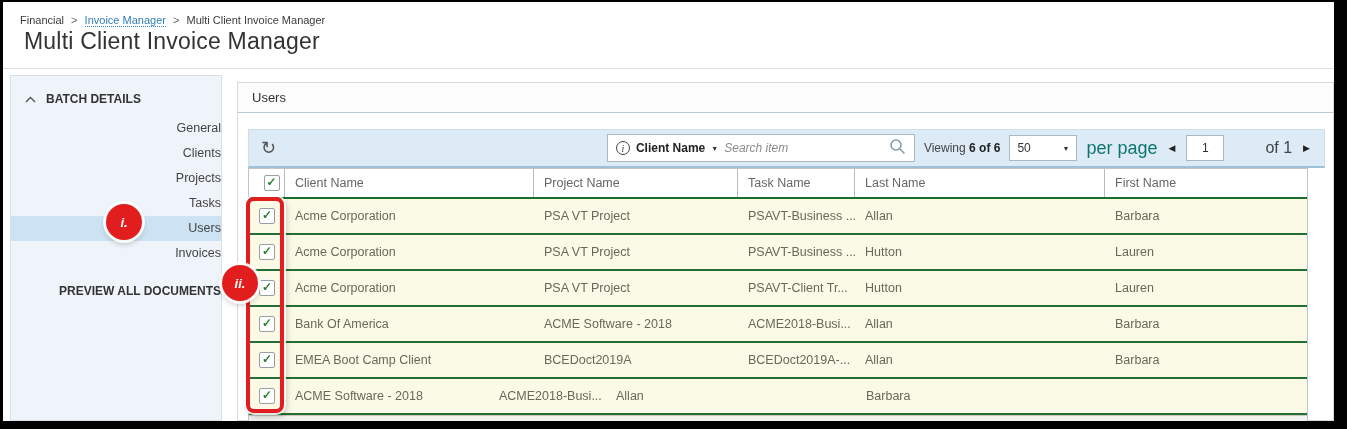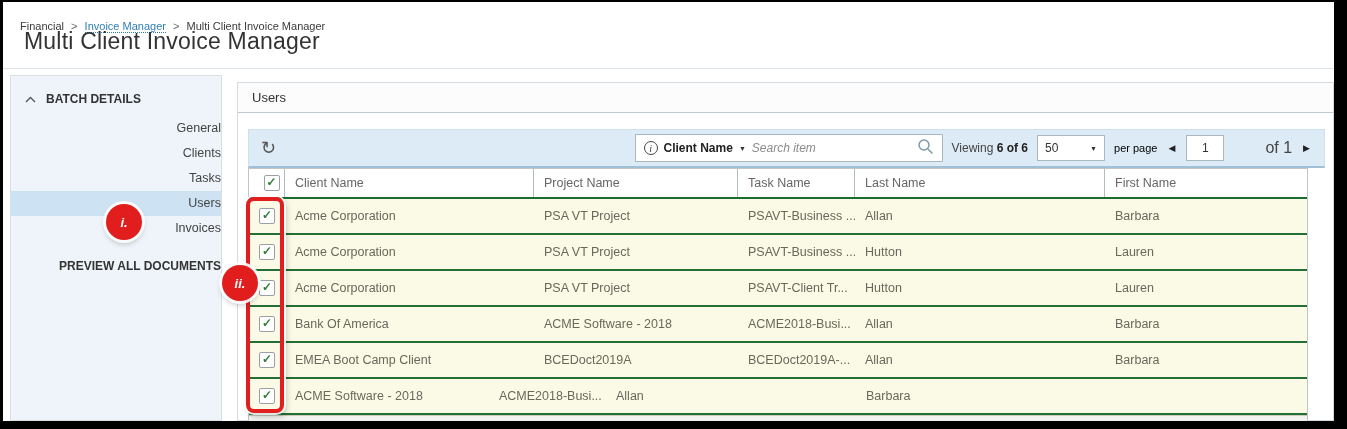--- a/index.html
+++ b/index.html
@@ -1,21 +1,21 @@
 <!DOCTYPE html>
 <html><head>
 <meta charset="utf-8">
 <style>
   * { margin:0; padding:0; box-sizing:border-box; }
   html,body { width:1347px; height:429px; }
   body { font-family:"Liberation Sans", sans-serif; background:#000; position:relative; overflow:hidden; }
   .page { position:absolute; left:3px; top:2px; width:1331px; height:419px; background:#fff; }
 
   
-  .breadcrumb { position:absolute; left:17px; top:18px; font-size:11px; color:#3b3b3b; }
+  .breadcrumb { position:absolute; left:17px; top:12px; font-size:11px; color:#3b3b3b; }
   .breadcrumb .sep { margin:0 4px; color:#666; }
   .breadcrumb .crumb-link { color:#2f7fb5; border-bottom:1px dotted #2f7fb5; cursor:pointer; }
   .page-title { position:absolute; left:21px; top:26px; font-size:23px; color:#333; letter-spacing:.2px; }
   .header-right { position:absolute; right:12px; top:28px; height:30px; display:flex; align-items:center; gap:8px; }
   .meta { font-size:12px; color:#8a8a8a; white-space:nowrap; }
   .meta b { color:#2d4150; font-weight:700; }
   .meta-divider { color:#c5ced4; font-size:13px; margin:0 2px; }
   .btn { height:30px; display:flex; align-items:center; padding:0 14px; font-size:13px; border-radius:2px; cursor:pointer; white-space:nowrap; }
   .btn-back { background:#fff; border:1px solid #b6bdc2; color:#444; margin-left:6px; }
   .btn-generate { background:#cfe2f3; color:#1c4a63; }
@@ -38,21 +38,21 @@
   .toolbar-right { display:flex; align-items:center; gap:9px; }
   .search-box { width:308px; height:28px; background:#fff; border:1px solid #aab8c0; display:flex; align-items:center; padding:0 8px; gap:6px; }
   .info-circle { width:14px; height:14px; border:1px solid #444; border-radius:50%; font-size:10px; line-height:13px; text-align:center; color:#444; font-style:italic; font-family:"Liberation Serif", serif; flex:0 0 auto; }
   .filter-label { font-size:12px; font-weight:600; color:#222; white-space:nowrap; cursor:pointer; }
   .caret { font-size:7px; color:#333; cursor:pointer; }
   .search-input { flex:1; border:none; outline:none; font-size:12px; color:#333; background:transparent; min-width:10px; }
   .search-input::placeholder { font-style:italic; color:#8b8b8b; }
   .viewing { font-size:12px; color:#444; white-space:nowrap; }
   .viewing b { color:#222; }
   .size-select { width:68px; height:26px; background:#fff; border:1px solid #aab8c0; display:flex; align-items:center; justify-content:space-between; padding:0 7px; font-size:12px; color:#333; cursor:pointer; }
-  .per-page { font-size:11px; color:#000000; white-space:nowrap; }
+  .per-page { font-size:18px; color:#0f766e; white-space:nowrap; }
   .pager-arrow { font-size:9px; color:#222; cursor:pointer; padding:2px; }
   .page-input { width:38px; height:26px; border:1px solid #aab8c0; text-align:center; font-size:12px; color:#333; outline:none; }
   .of-label { font-size:16px; color:#444; white-space:nowrap;margin-left:32px; }
 
   
   .grid { position:absolute; left:10px; top:85px; width:1060px; border:1px solid #c2c6c2; border-bottom:none; }
   .grid-header { display:flex; height:28px; background:#fff; }
   .grid-header .hcell { display:flex; align-items:center; padding-left:10px; font-size:12.5px; color:#666; border-right:1px solid #b2bcc1; cursor:pointer; }
   .grid-header .hcell:last-child { border-right:none; }
   .green-rule { height:2px; background:#1d6b2f; }
@@ -94,20 +94,21 @@
 
   <div class="sidebar">
     <div class="side-section">
       <span><svg width="11" height="7" viewBox="0 0 11 7">
             <polyline points="1,6 5.5,1.5 10,6" fill="none" stroke="#555" stroke-width="1.4"></polyline>
           </svg></span>
       <span>BATCH DETAILS</span>
     </div>
     <div class="side-item">General</div>
     <div class="side-item">Clients</div>
+    <div class="side-item">Projects</div>
     <div class="side-item">Tasks</div>
     <div class="side-item selected">Users</div>
     <div class="side-item">Invoices</div>
     <div class="side-preview">PREVIEW ALL DOCUMENTS</div>
   </div>
 
   <div class="panel">
     <div class="panel-title">Users</div>
 
     <div class="toolbar">

